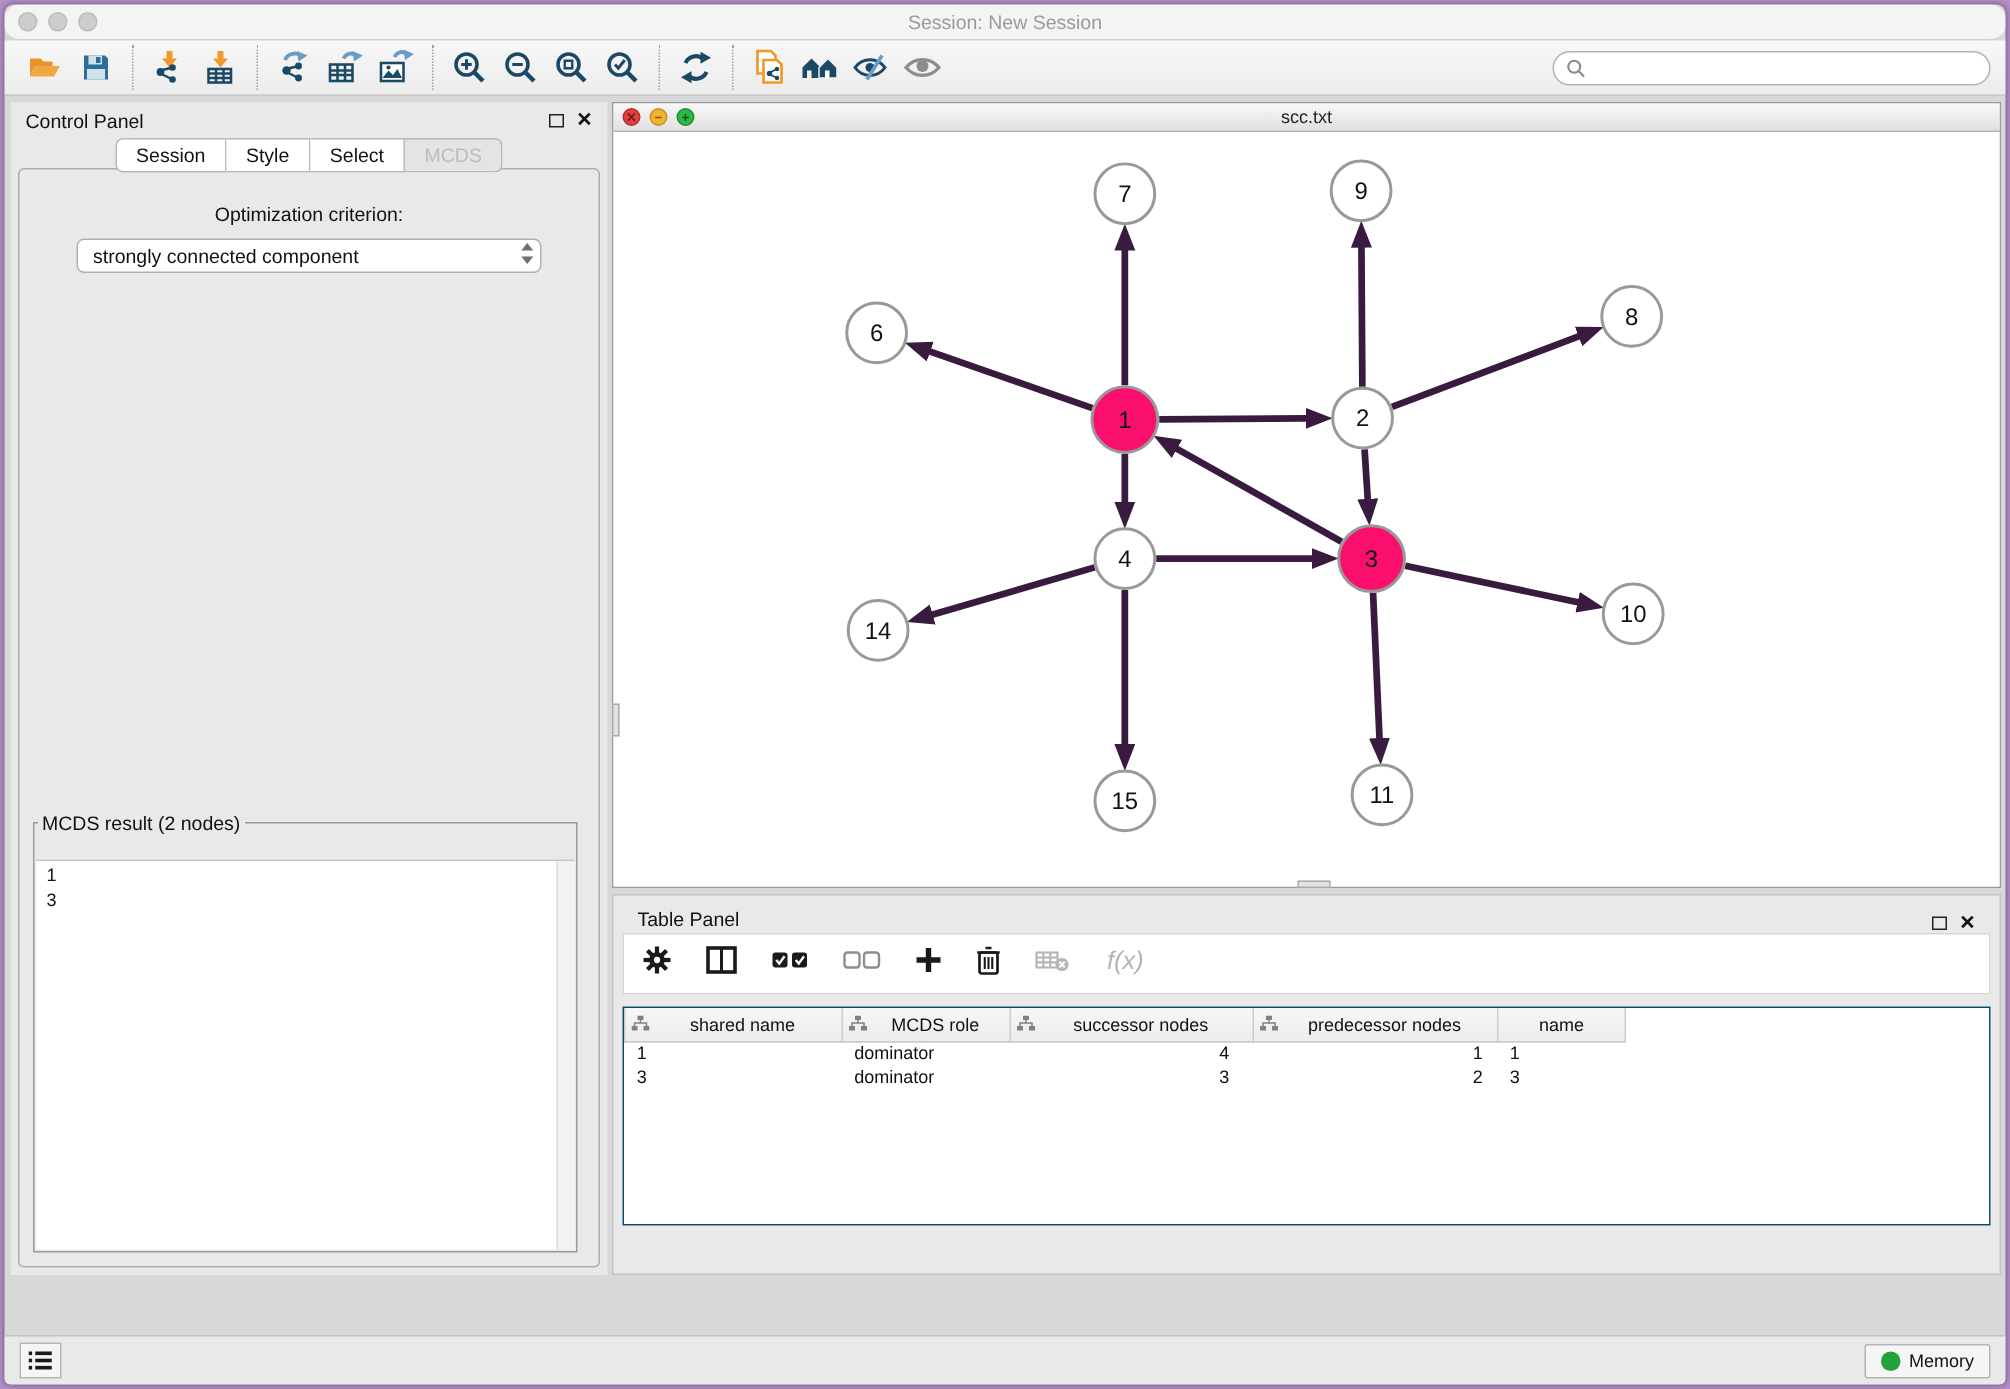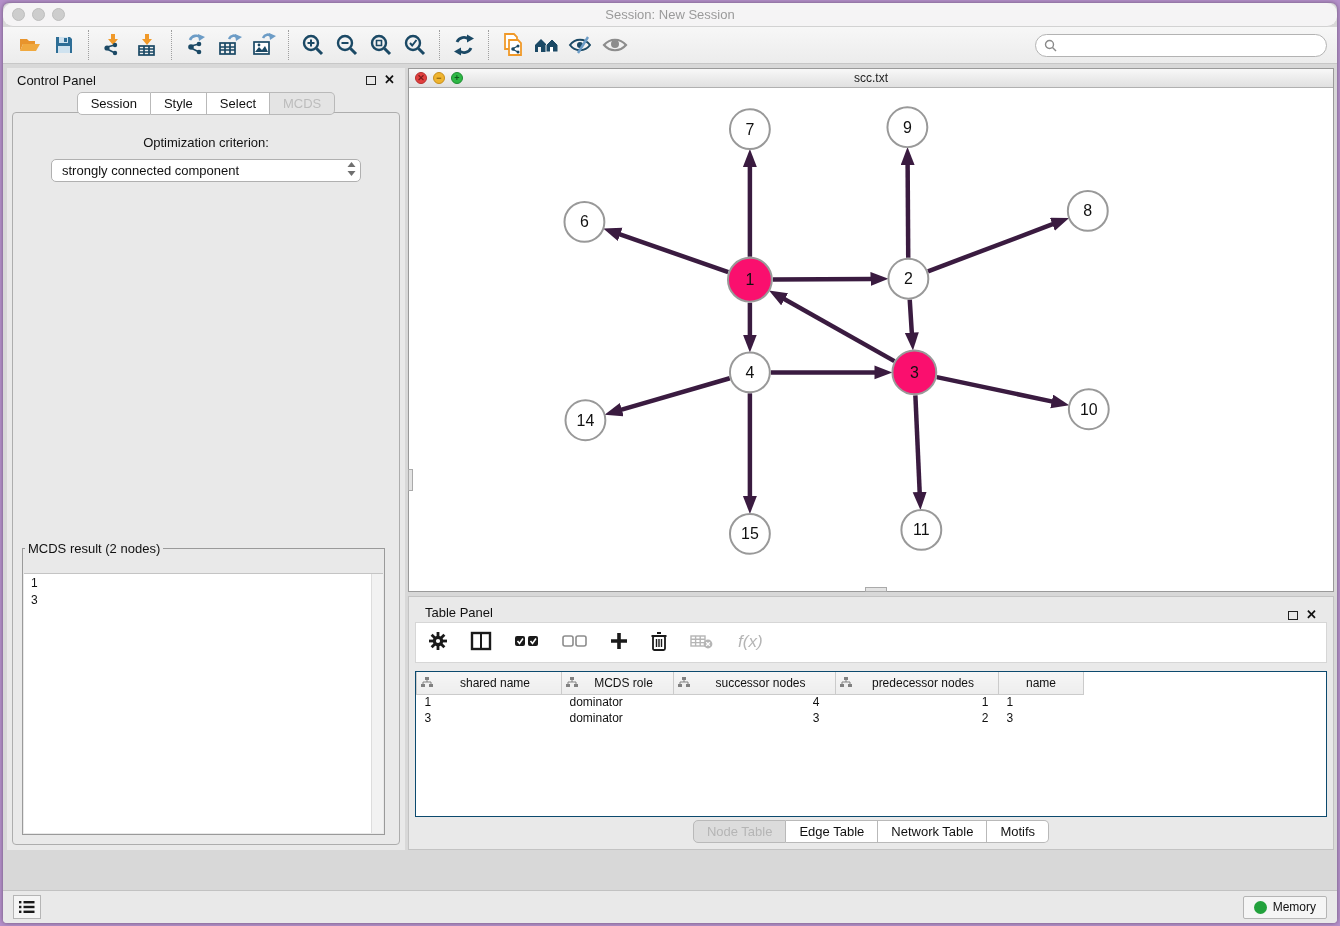--- a/index.html
+++ b/index.html
@@ -521,28 +521,20 @@
             <tr>
               <td>3</td>
                 <td>dominator</td>
               <td class="rnum">3</td>
                 <td class="rnum2">2</td>
               <td>3</td>
             </tr>
           </tbody>
         </table>
       </div>
-      <div class="t-tabs">
-        <span class="seg">
-          <span class="tab sel">Node Table</span>
-          <span class="tab">Edge Table</span>
-          <span class="tab">Network Table</span>
-          <span class="tab">Motifs</span>
-        </span>
-      </div>
     </div>
   </div>
 
   <div class="statusbar">
     <span class="sq-btn">
       <svg width="16" height="14" viewBox="0 0 16 14">
         <g fill="#1a1a1a">
             <rect x="0" y="1" width="2.4" height="2.4"></rect>
             <rect x="0" y="5.8" width="2.4" height="2.4"></rect>
             <rect x="0" y="10.6" width="2.4" height="2.4"></rect>

